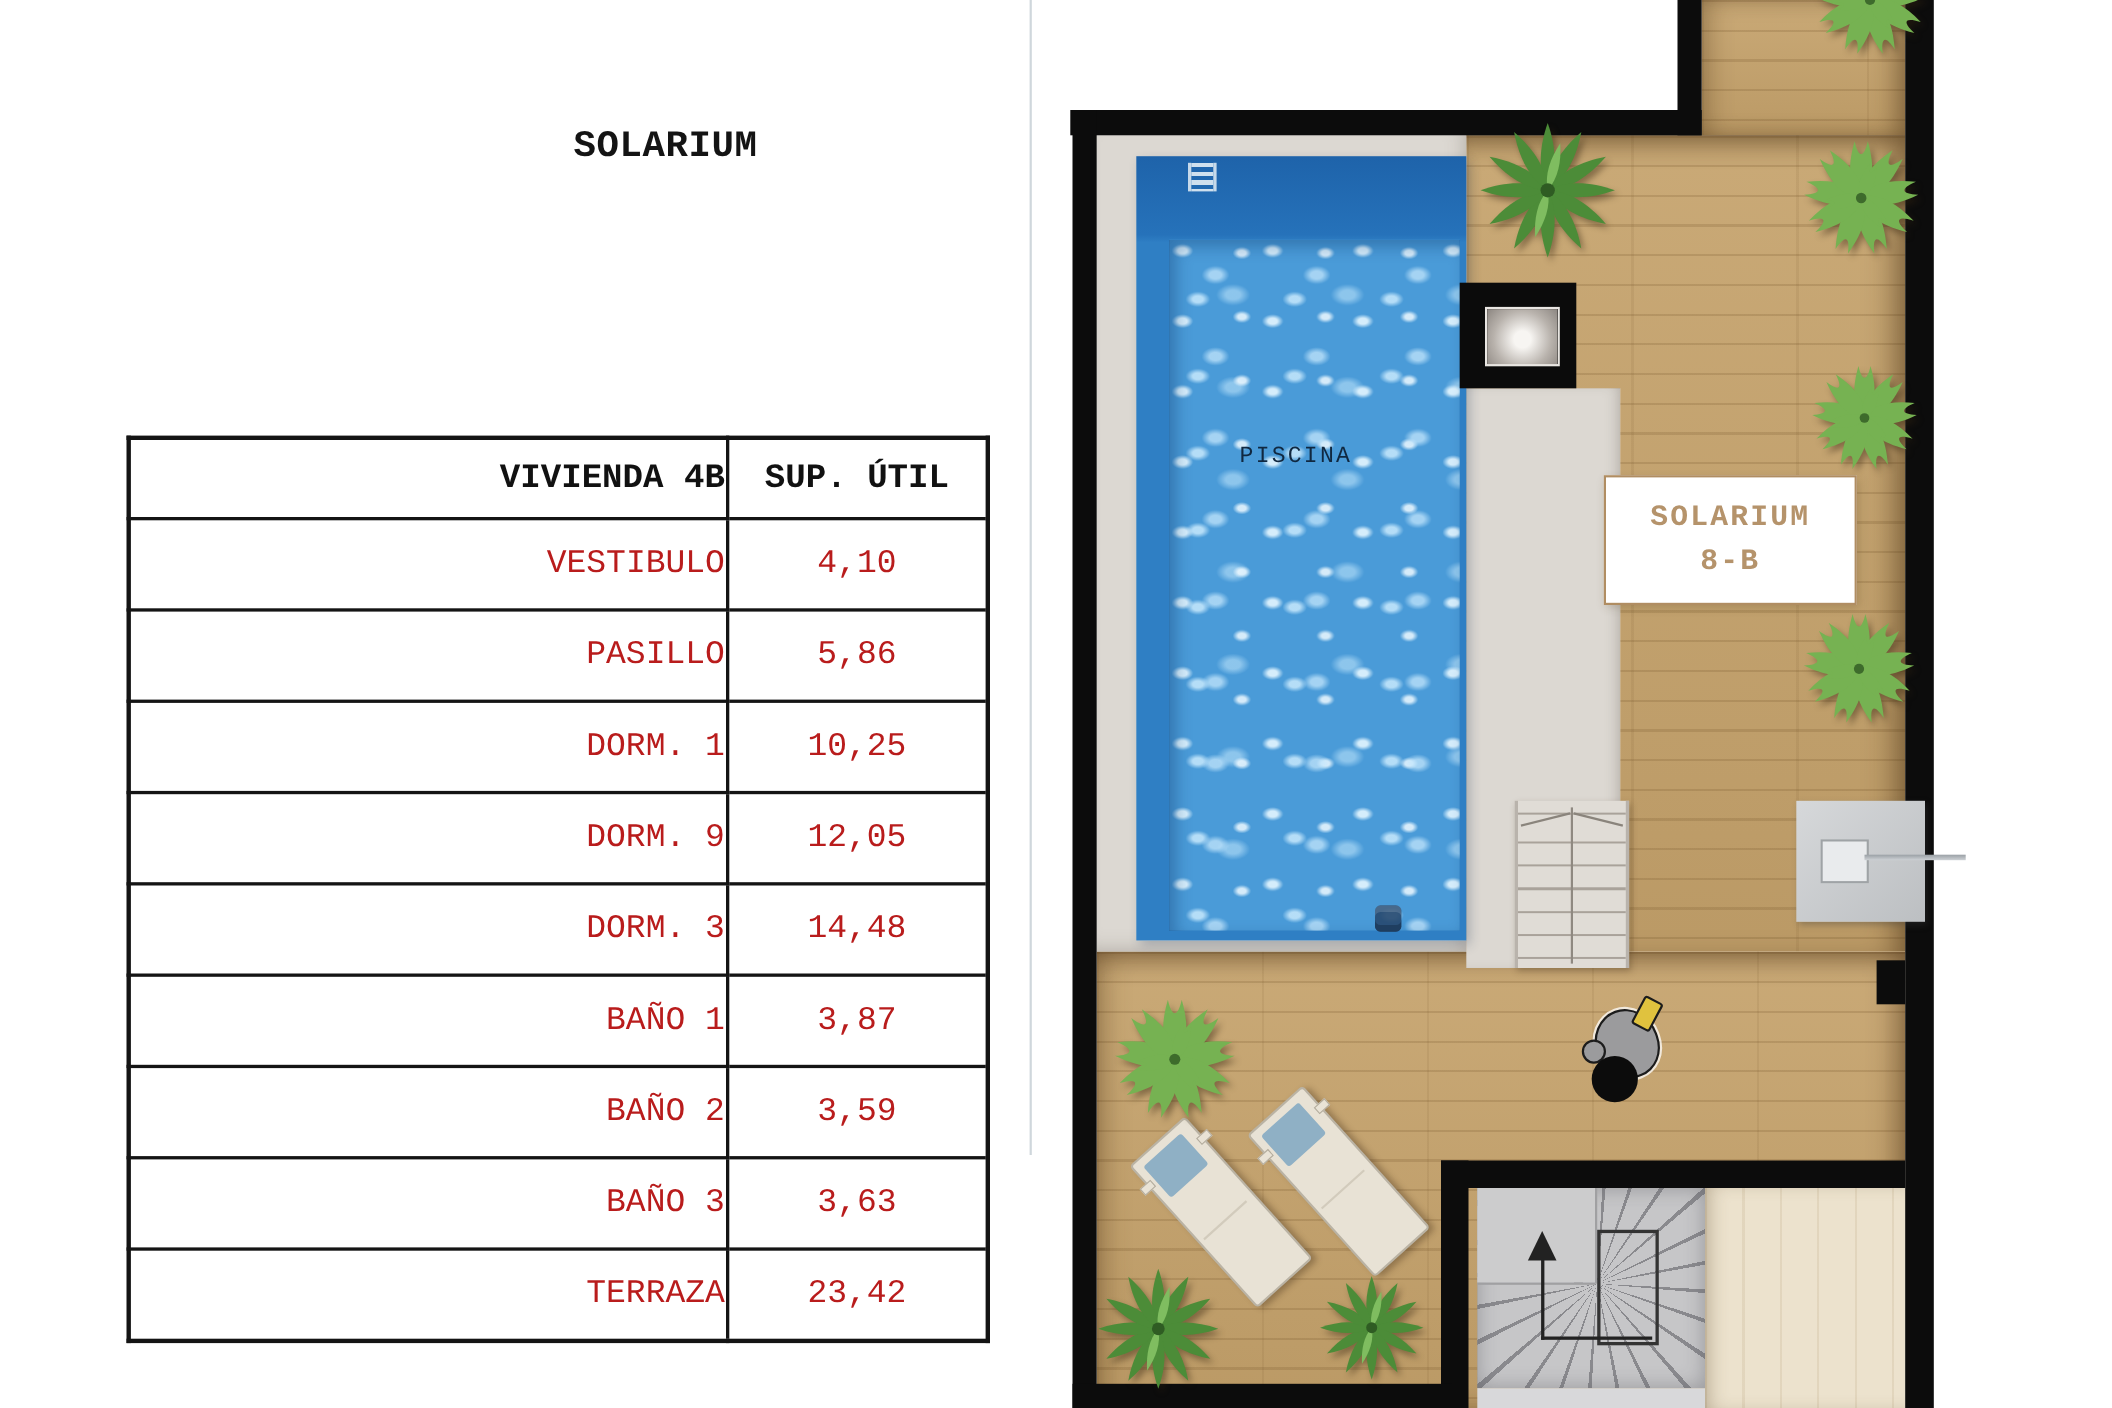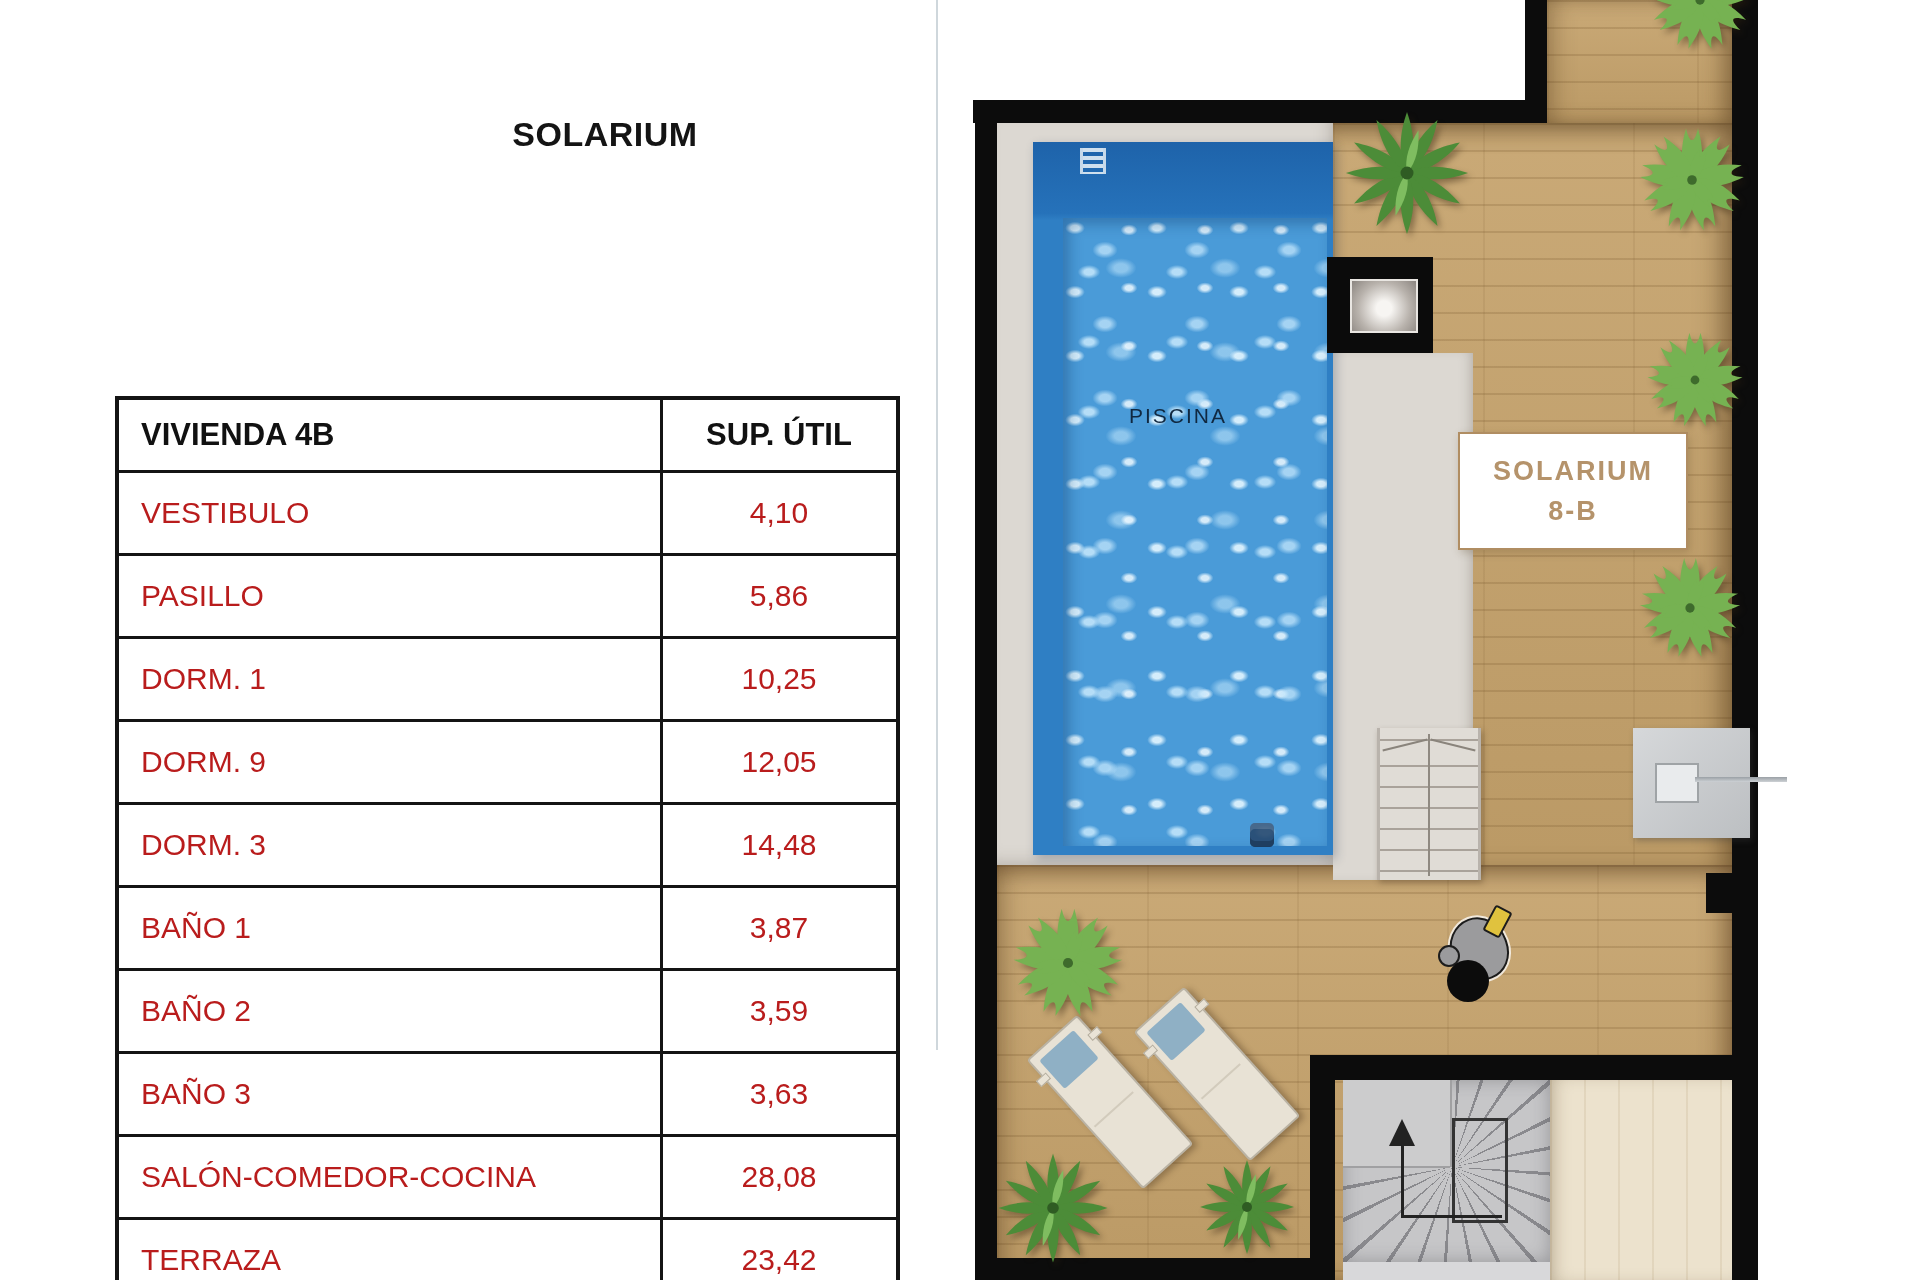--- a/index.html
+++ b/index.html
@@ -1,27 +1,27 @@
 <!DOCTYPE html>
 <html><head>
 <meta charset="utf-8">
 <style>
   html,body{margin:0;padding:0;background:#fff;}
   .page{position:relative;width:1920px;height:1280px;overflow:hidden;background:#ffffff;
-        font-family:Liberation Sans, sans-serif;}
+        font-family:Liberation Mono, monospace;}
 
   
   .doc-title{position:absolute;left:440px;top:112px;width:330px;text-align:center;
              font-size:34px;font-weight:bold;color:#141414;line-height:44px;letter-spacing:.5px;}
   .area-table{position:absolute;left:115px;top:396px;width:750px;border-collapse:collapse;
               table-layout:fixed;border:4px solid #141414;background:#fff;}
   .area-table th,.area-table td{border:3px solid #141414;background:#fff;}
   .area-table th{height:68px;font-size:31px;font-weight:bold;color:#111;}
   .area-table td{height:78px;font-size:30px;color:#b91c1c;}
-  .col1{width:518px;text-align:left;padding-left:22px;}
+  .col1{width:518px;text-align:right;padding-left:22px;}
   .col2{width:232px;text-align:center;padding-left:0;}
   .faint-line{position:absolute;left:936px;top:0;width:2px;height:1050px;background:rgba(160,176,186,.5);}
 
   
   .abs{position:absolute;}
   .wood{background-color:#c5a26b;
     background-image:
       repeating-linear-gradient(to bottom, rgba(110,78,36,.20) 0 2px, rgba(0,0,0,0) 2px 27px),
       repeating-linear-gradient(to right, rgba(110,78,36,.10) 0 2px, rgba(0,0,0,0) 2px 150px),
       linear-gradient(to bottom, rgba(255,255,255,.08), rgba(0,0,0,.05));}
@@ -182,24 +182,20 @@
           <td class="col1">BAÑO 1</td>
           <td class="col2">3,87</td>
         </tr>
       <tr>
           <td class="col1">BAÑO 2</td>
           <td class="col2">3,59</td>
         </tr>
       <tr>
           <td class="col1">BAÑO 3</td>
           <td class="col2">3,63</td>
-        </tr>
-      <tr>
-          <td class="col1">SALÓN-COMEDOR-COCINA</td>
-          <td class="col2">28,08</td>
         </tr>
       <tr>
           <td class="col1">TERRAZA</td>
           <td class="col2">23,42</td>
         </tr>
     </tbody>
   </table>
 
   <div class="abs wood wood-top"></div>
   <div class="abs wood wood-mid"></div>

